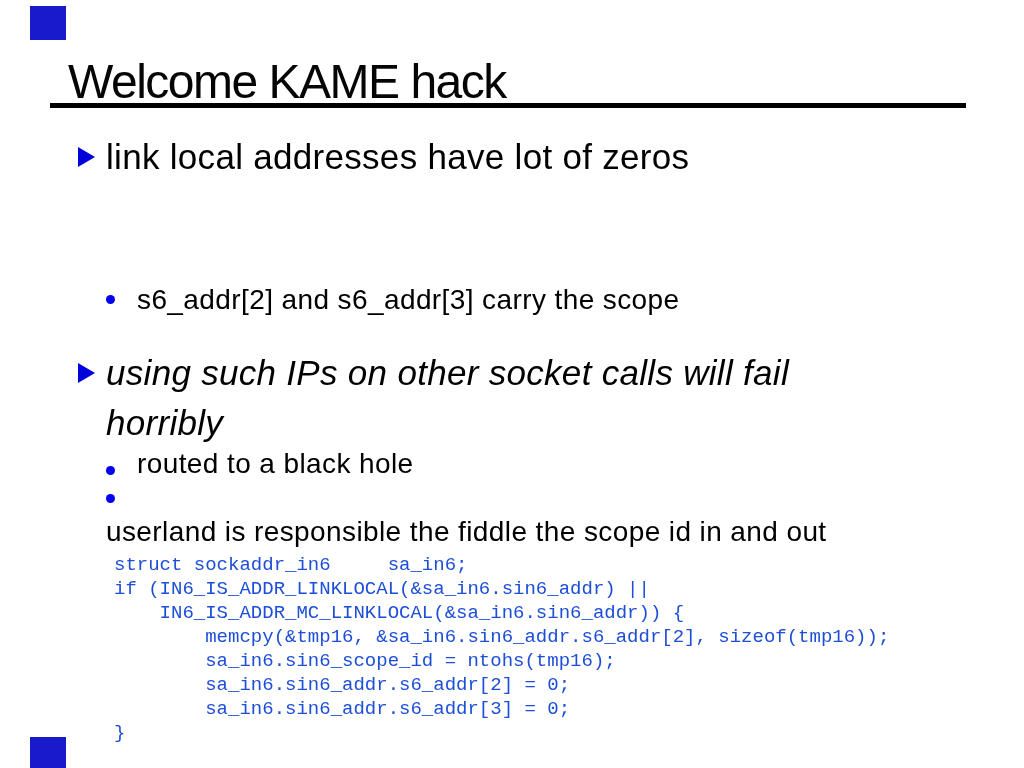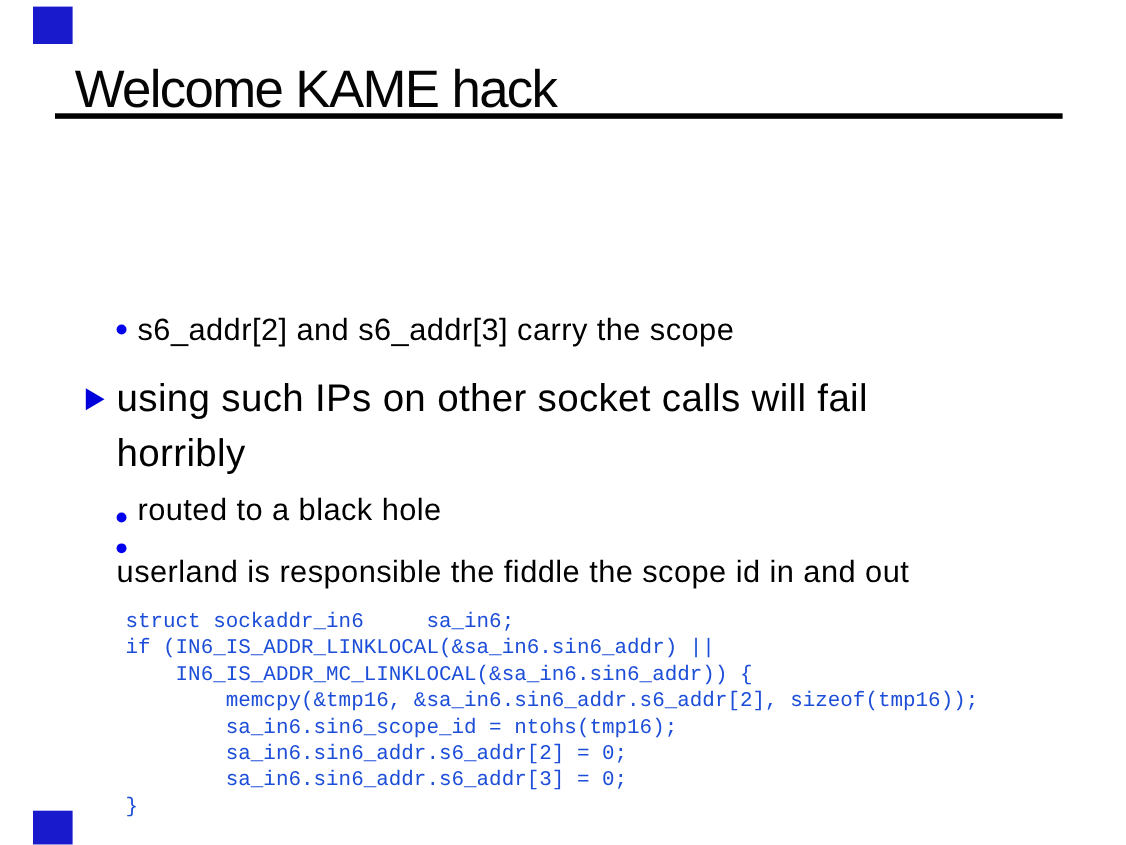--- a/index.html
+++ b/index.html
@@ -48,30 +48,31 @@
   .tri{
     flex:0 0 auto;
     width:0;height:0;
     margin:15px 11px 0 0;
     border-left:17px solid #0000dd;
     border-top:10px solid transparent;
     border-bottom:10px solid transparent;
   }
   .b1{top:132px;}
   .b2{top:222px;}
-  .b3{top:338px;}
+  .b3{top:348px;font-style:italic;}
   .b3 .btext{width:740px;}
   .subbullet{
     position:absolute;
     left:106px;
     display:flex;
     align-items:flex-start;
     font-size:28px;
     letter-spacing:0.4px;
     line-height:34px;
+    gap:12px;
   }
   .dot{
     flex:0 0 auto;
     width:9px;height:9px;
     margin:12px 10px 0 0;
     border-radius:50%;
     background:#0000ee;
   }
   .s2a{top:283px;}
   .s3a{top:447px;align-items:center;}
@@ -90,20 +91,24 @@
 </head>
 <body>
 
 <div class="slide">
 
   <div class="corner-square top"></div>
 
   <h1 class="title">Welcome KAME hack</h1>
   <div class="title-rule"></div>
 
+  <div class="bullet b1">
+    <span class="tri"></span>
+    <span class="btext">link local addresses have lot of zeros</span>
+  </div>
 
 
   <div class="subbullet s2a">
     <span class="dot"></span>
     <span class="btext">s6_addr[2] and s6_addr[3] carry the scope</span>
   </div>
 
   <div class="bullet b3">
     <span class="tri"></span>
     <span class="btext">using such IPs on other socket calls will fail horribly</span>

